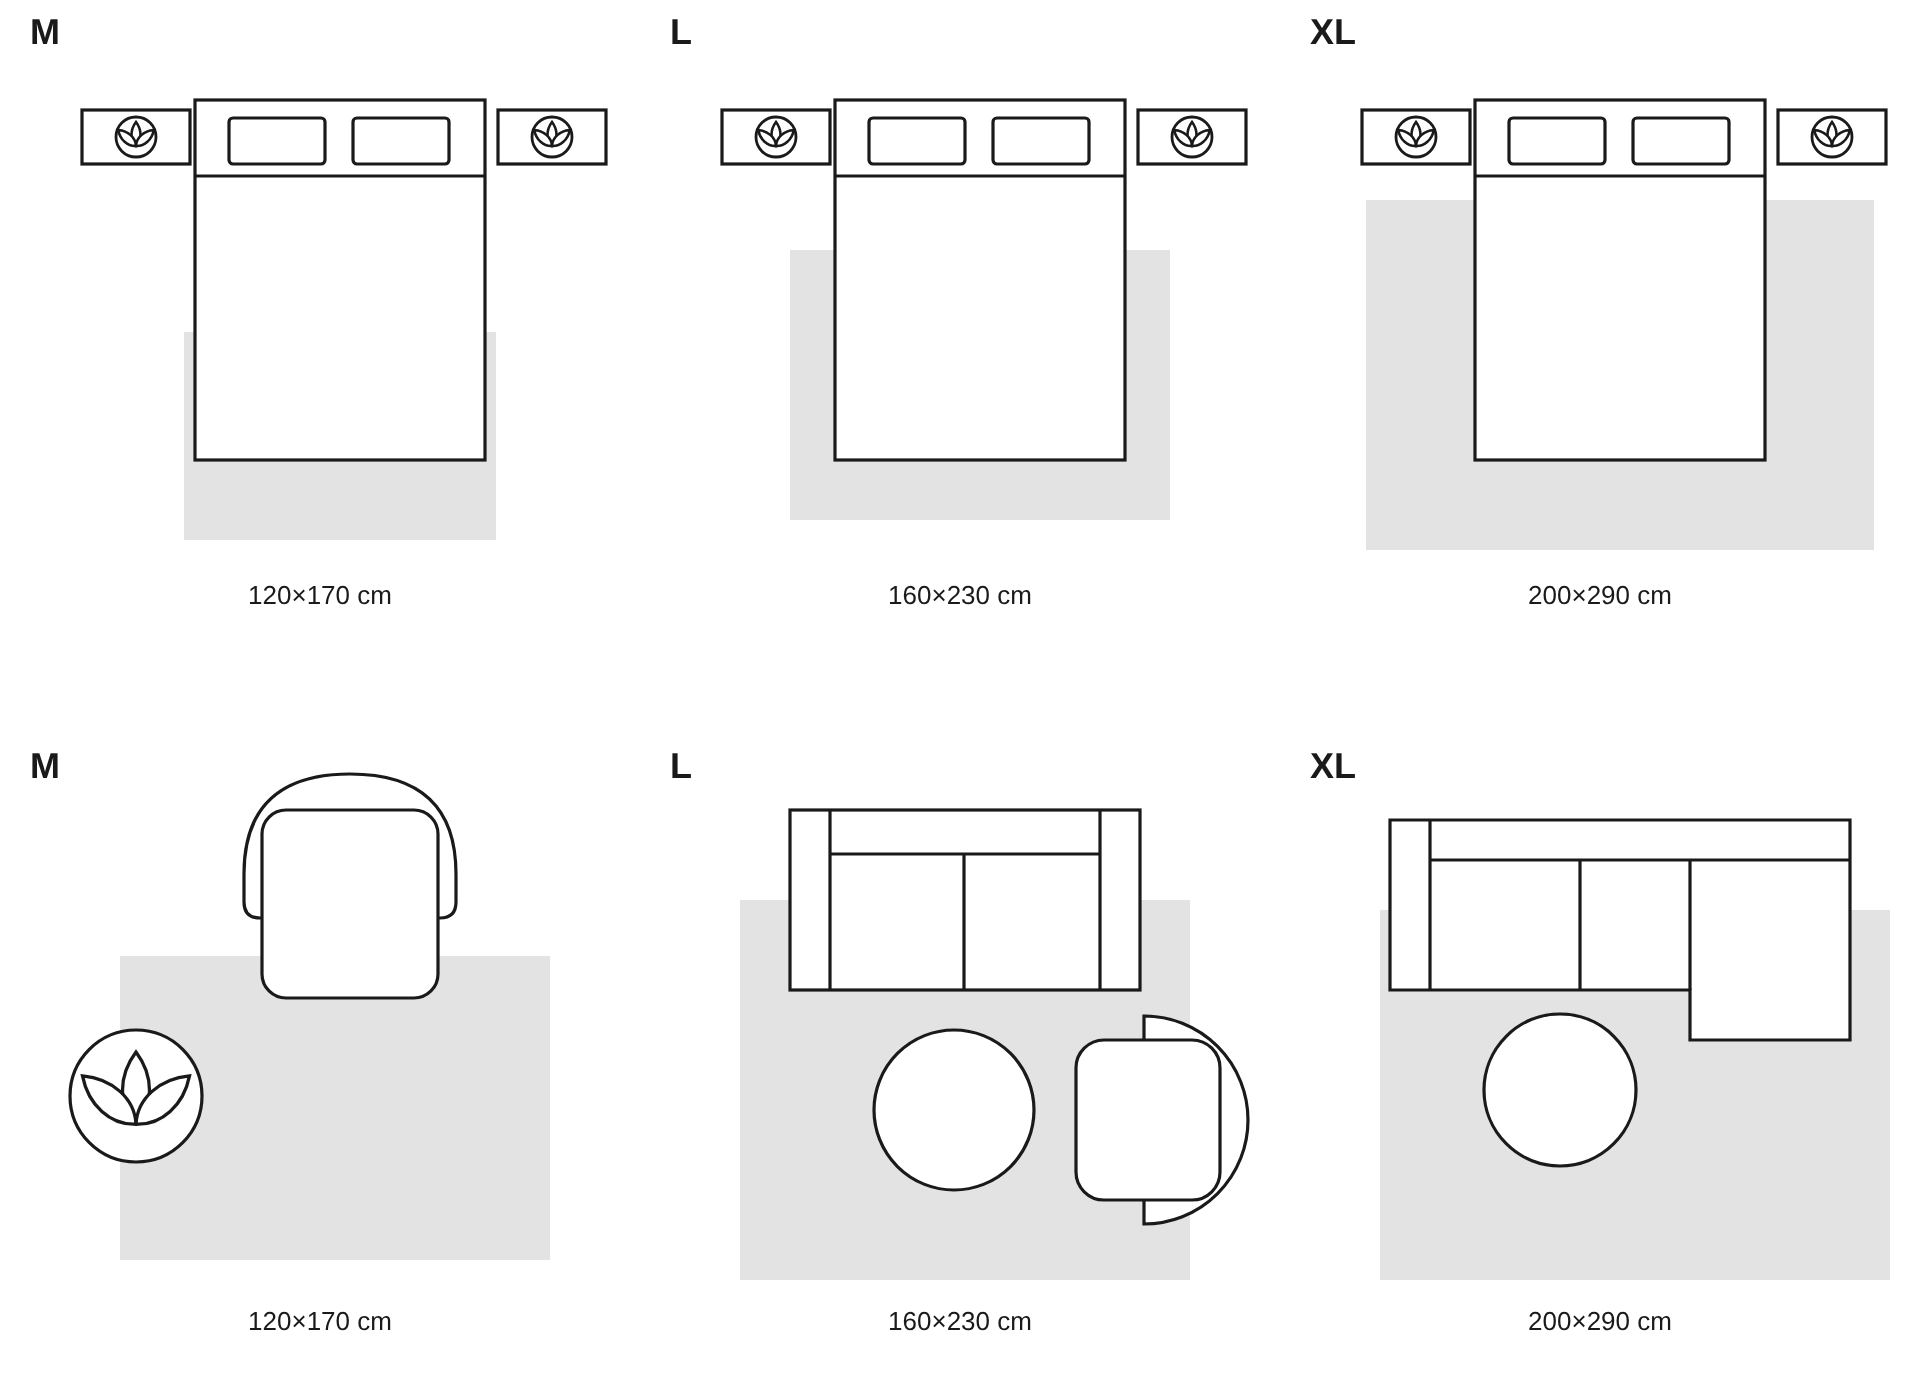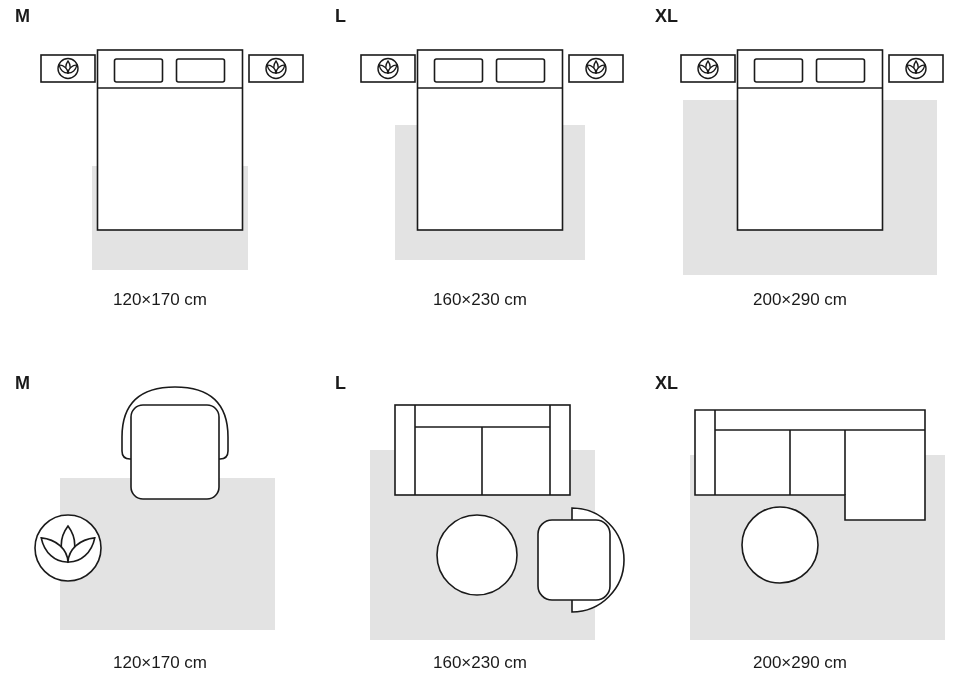--- a/index.html
+++ b/index.html
@@ -20,21 +20,21 @@
   .panel { position:relative; width:320px; height:345px; }
   .size-label {
     position:absolute; left:15px;
     font-weight:700; font-size:18px; line-height:1.1;
     z-index:2;
   }
   .row-0 .size-label { top:7px; }
   .row-1 .size-label { top:29px; }
   .caption {
     position:absolute; left:0; width:100%;
-    text-align:center; font-size:17px; line-height:1.2;
+    text-align:center; font-size:13px; line-height:1.2;
     z-index:2;
   }
   .row-0 .caption { top:290px; }
   .row-1 .caption { top:308px; }
   svg.scene {
     position:absolute; left:0; top:0;
     width:320px; height:345px;
     color:var(--line);
     display:block;
   }

